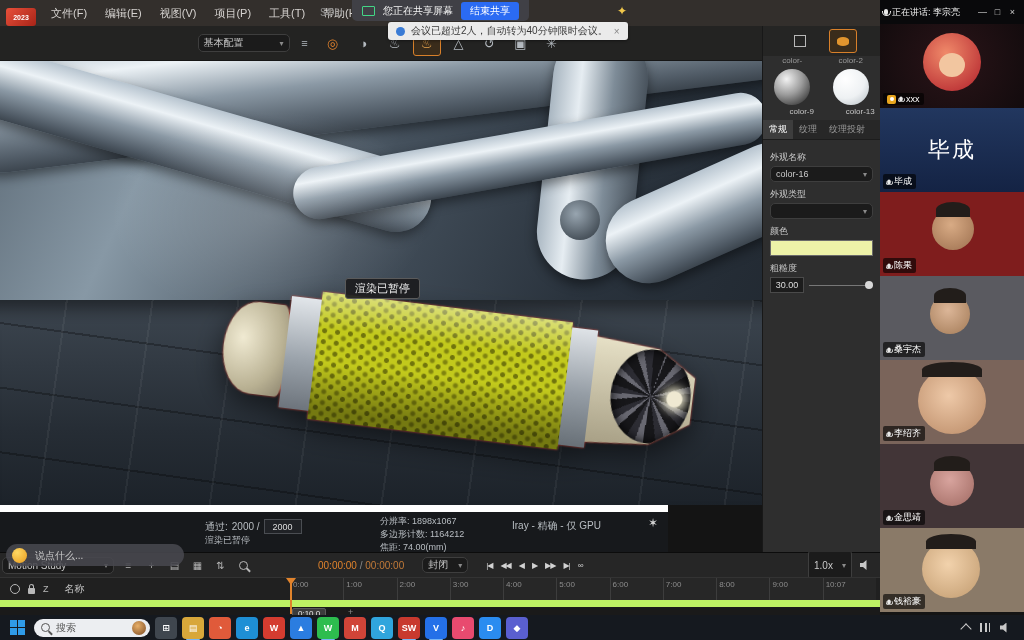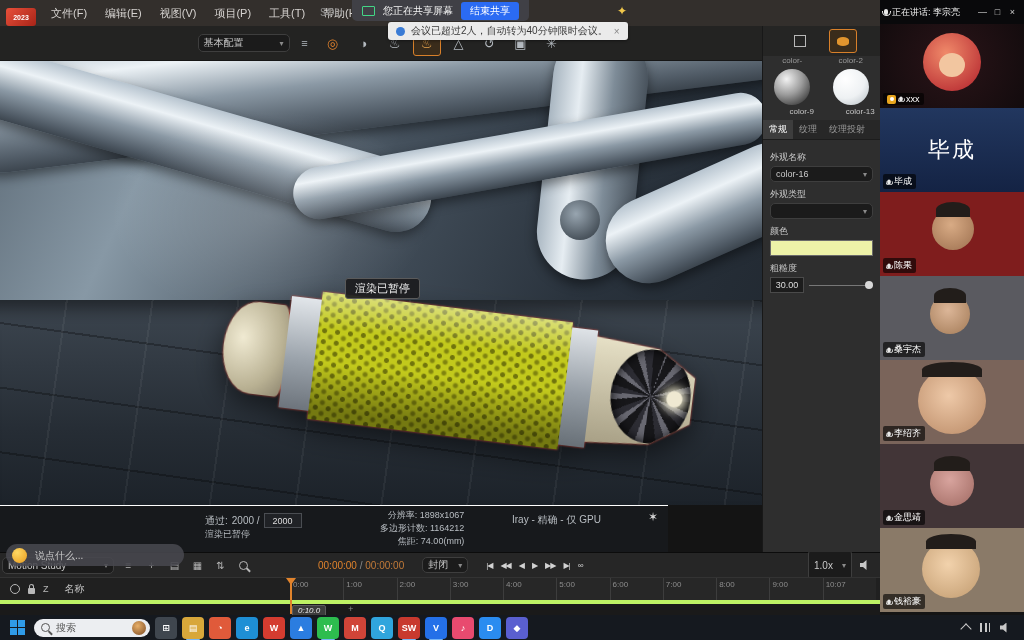--- a/index.html
+++ b/index.html
@@ -66,21 +66,21 @@
   .tail{position:relative;width:102px;height:106px;background:linear-gradient(180deg,#e6e0c6,#a8a086);
         clip-path:polygon(0 0,62% 5%,100% 28%,100% 72%,62% 95%,0 100%);}
   .turb{position:absolute;right:2px;top:50%;transform:translateY(-50%);width:80px;height:94px;border-radius:50%;
         background:repeating-conic-gradient(from 15deg,#17171a 0 16deg,#686871 16deg 26deg,#2c2c33 26deg 38deg);
         box-shadow:inset 0 0 12px #000;}
   .hub{position:absolute;right:10px;top:50%;transform:translateY(-50%);width:16px;height:16px;border-radius:50%;
        background:#efe9d2;box-shadow:0 0 10px 4px rgba(255,250,220,.85);}
   #paused-tip{position:absolute;left:345px;top:218px;background:rgba(28,28,30,.92);border:1px solid #5a5a5a;
               border-radius:3px;padding:2px 9px;font-size:11px;color:#f0f0f0;z-index:3;}
   
-  #stats{position:absolute;left:0;top:505px;width:668px;height:47px;background:#17191c;border-top:1px solid #ffffff;z-index:5;}
+  #stats{position:absolute;left:0;top:505px;width:668px;height:47px;background:#17191c;border-top:7px solid #ffffff;z-index:5;}
   .st{position:absolute;font-size:10px;color:#b9bec3;}
   .st small{font-size:9px;display:block;line-height:13px;}
   .pass-box{width:36px;height:13px;background:#202226;border:1px solid #4a4d52;color:#ddd;font-size:9px;text-align:center;padding:0;}
   #stat-star{position:absolute;right:10px;top:4px;font-size:12px;color:#d8d8d8;cursor:pointer;}
   
   #mp{position:absolute;left:762px;top:26px;width:118px;height:526px;background:#2e2e2e;border-left:1px solid #181818;
       box-sizing:border-box;z-index:9;}
   .mp-head{height:30px;background:#252524;display:flex;align-items:center;justify-content:center;gap:16px;}
   .mp-hbtn{width:26px;height:22px;display:flex;align-items:center;justify-content:center;border-radius:3px;cursor:pointer;}
   .mp-hbtn.on{background:#3a2c1b;border:1px solid #d8802a;}
@@ -125,21 +125,21 @@
   .tl-r2{position:relative;height:22px;background:#202020;border-top:1px solid #333;display:flex;align-items:center;gap:8px;padding-left:10px;}
   .dot-ic{width:8px;height:8px;border:1.5px solid #b8b8b8;border-radius:50%;cursor:pointer;}
   .lock{width:7px;height:6px;background:#b8b8b8;border-radius:1px;position:relative;margin-top:3px;cursor:pointer;}
   .lock::before{content:"";position:absolute;left:1px;top:-4px;width:3px;height:3px;border:1px solid #b8b8b8;border-bottom:none;border-radius:3px 3px 0 0;}
   .zic{font-size:9px;color:#b8b8b8;cursor:pointer;}
   .r2-name{font-size:10px;color:#c2c2c2;margin-left:8px;}
   .ruler{position:absolute;left:290px;right:4px;top:0;bottom:0;display:flex;background:#272727;cursor:pointer;}
   .tick{flex:1;border-left:1px solid #3d3d3d;font-size:8px;color:#8d8d8d;padding:2px 0 0 2px;overflow:hidden;white-space:nowrap;}
   .playhead{position:absolute;left:290px;top:0;width:2px;height:36px;background:#e0832c;z-index:2;}
   .playhead::before{content:"";position:absolute;left:-4px;top:0;border:5px solid transparent;border-top:7px solid #e0832c;}
-  .tl-r3{position:relative;height:13px;background:#1a1a1a;border-top:4px solid #bef264;font-style:italic;}
+  .tl-r3{position:relative;height:13px;background:#1a1a1a;border-top:7px solid #bef264;}
   .range{position:absolute;left:292px;top:1px;height:10px;line-height:10px;background:#3c3c3c;border:1px solid #5c5c5c;
          border-radius:2px;font-size:8px;color:#e8e8e8;padding:0 5px;cursor:pointer;}
   .range-plus{position:absolute;left:348px;top:0;font-size:9px;color:#8a8a8a;cursor:pointer;}
   
   #chat{position:absolute;left:6px;top:544px;width:178px;height:22px;background:rgba(72,72,78,.88);border-radius:12px;
         display:flex;align-items:center;gap:6px;padding:0 6px;z-index:30;box-sizing:border-box;}
   .emoji{width:15px;height:15px;border-radius:50%;background:radial-gradient(circle at 35% 30%,#ffd863,#e89c1e);}
   #chat input{flex:1;background:transparent;border:none;outline:none;font-size:10px;color:#ddd;min-width:0;}
   #chat input::placeholder{color:#c9c9c9;}
   
@@ -251,21 +251,21 @@
 
   <div id="stats">
     <div class="st" style="left:205px;top:7px;">
       <span style="display:flex;align-items:center;gap:4px;">
         <span>通过:</span>
         <span>2000 /</span>
         <input class="pass-box" value="2000" style="">
       </span>
       <small>渲染已暂停</small>
     </div>
-    <div class="st" style="left:380px;top:3px;text-align:right;">
+    <div class="st" style="left:380px;top:3px;">
       <small>分辨率: 1898x1067</small>
       <small>多边形计数: 1164212</small>
       <small>焦距: 74.00(mm)</small>
     </div>
     <div class="st" style="left:512px;top:7px;">Iray - 精确 - 仅 GPU</div>
     <div id="stat-star">✶</div>
   </div>
 
   <div id="mp">
     <div class="mp-head">

